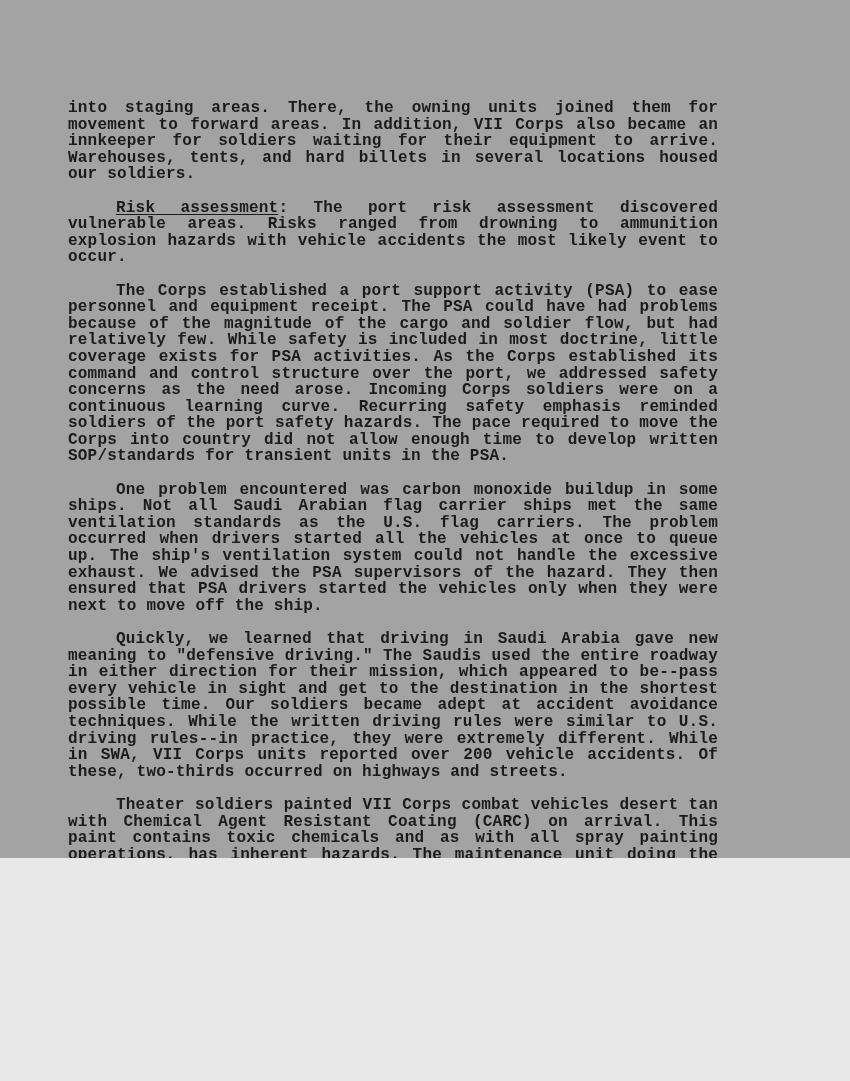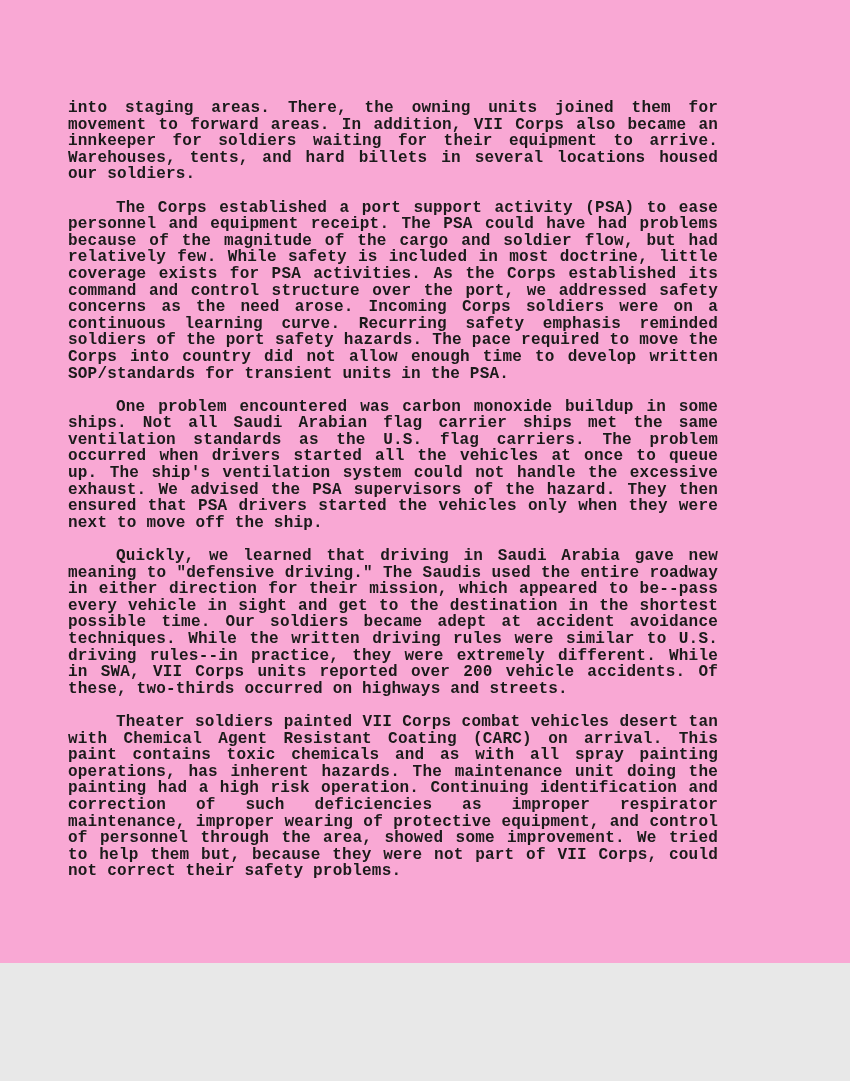--- a/index.html
+++ b/index.html
@@ -3,23 +3,23 @@
 <meta charset="utf-8">
 <style>
   html, body {
     margin: 0;
     padding: 0;
     background: #e8e8e8;
   }
   .page {
     position: relative;
     width: 850px;
-    height: 963px;
+    height: 858px;
     margin: 0 auto;
-    background: #f9a8d4;
+    background: #a3a3a3;
     overflow: hidden;
     color: #1b1b1b;
     font-family: "Liberation Mono", "DejaVu Sans Mono", monospace;
   }
   .text-block {
     position: absolute;
     left: 68px;
     top: 100px;
     width: 650px;
     font-size: 16px;
@@ -51,20 +51,21 @@
   }
 </style>
 </head>
 <body>
 
 <div class="page">
   <div class="text-block">
 
     <p class="para">into staging areas.  There, the owning units joined them for movement to forward areas.  In addition, VII Corps also became an innkeeper for soldiers waiting for their equipment to arrive.  Warehouses, tents, and hard billets in several locations housed our soldiers.</p>
 
+    <p class="para indent"><span class="underline">Risk assessment</span><span>:  The port risk assessment discovered vulnerable areas.  Risks ranged from drowning to ammunition explosion hazards with vehicle accidents the most likely event to occur.</span></p>
 
     <p class="para indent">The Corps established a port support activity (PSA) to ease personnel and equipment receipt.  The PSA could have had problems because of the magnitude of the cargo and soldier flow, but had relatively few.  While safety is included in most doctrine, little coverage exists for PSA activities.  As the Corps established its command and control structure over the port, we addressed safety concerns as the need arose.  Incoming Corps soldiers were on a continuous learning curve.  Recurring safety emphasis reminded soldiers of the port safety hazards.  The pace required to move the Corps into country did not allow enough time to develop written SOP/standards for transient units in the PSA.</p>
 
     <p class="para indent">One problem encountered was carbon monoxide buildup in some ships.  Not all Saudi Arabian flag carrier ships met the same ventilation standards as the U.S. flag carriers.  The problem occurred when drivers started all the vehicles at once to queue up.  The ship's ventilation system could not handle the excessive exhaust.  We advised the PSA supervisors of the hazard.  They then ensured that PSA drivers started the vehicles only when they were next to move off the ship.</p>
 
     <p class="para indent">Quickly, we learned that driving in Saudi Arabia gave new meaning to "defensive driving."  The Saudis used the entire roadway in either direction for their mission, which appeared to be--pass every vehicle in sight and get to the destination in the shortest possible time.  Our soldiers became adept at accident avoidance techniques.  While the written driving rules were similar to U.S. driving rules--in practice, they were extremely different.  While in SWA, VII Corps units reported over 200 vehicle accidents.  Of these, two-thirds occurred on highways and streets.</p>
 
     <p class="para indent">Theater soldiers painted VII Corps combat vehicles desert tan with Chemical Agent Resistant Coating (CARC) on arrival.  This paint contains toxic chemicals and as with all spray painting operations, has inherent hazards.  The maintenance unit doing the painting had a high risk operation.  Continuing identification and correction of such deficiencies as improper respirator maintenance, improper wearing of protective equipment, and control of personnel through the area, showed some improvement.  We tried to help them but, because they were not part of VII Corps, could not correct their safety problems.</p>
 
   </div>

